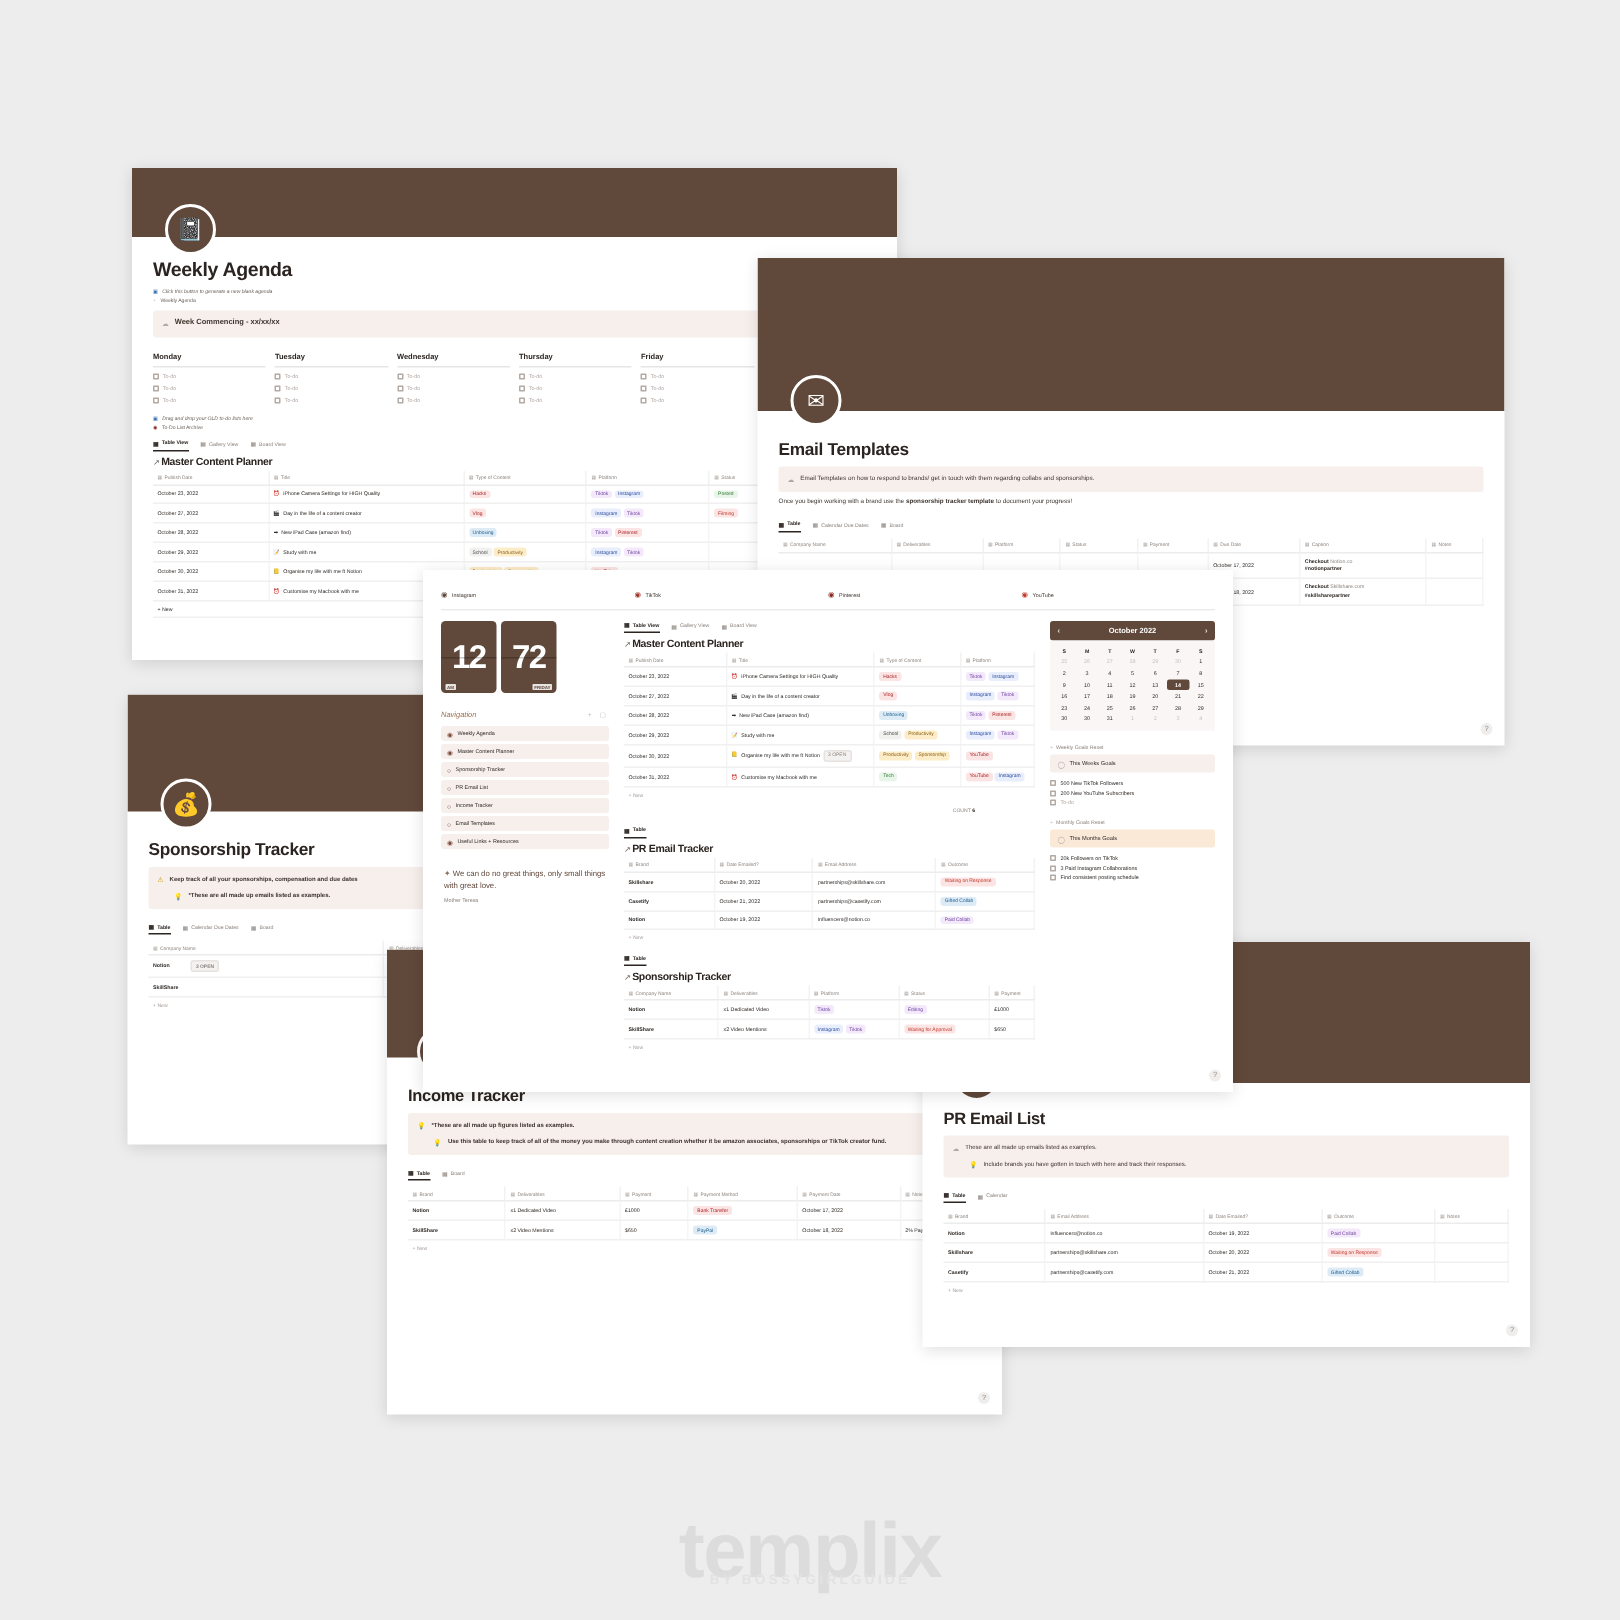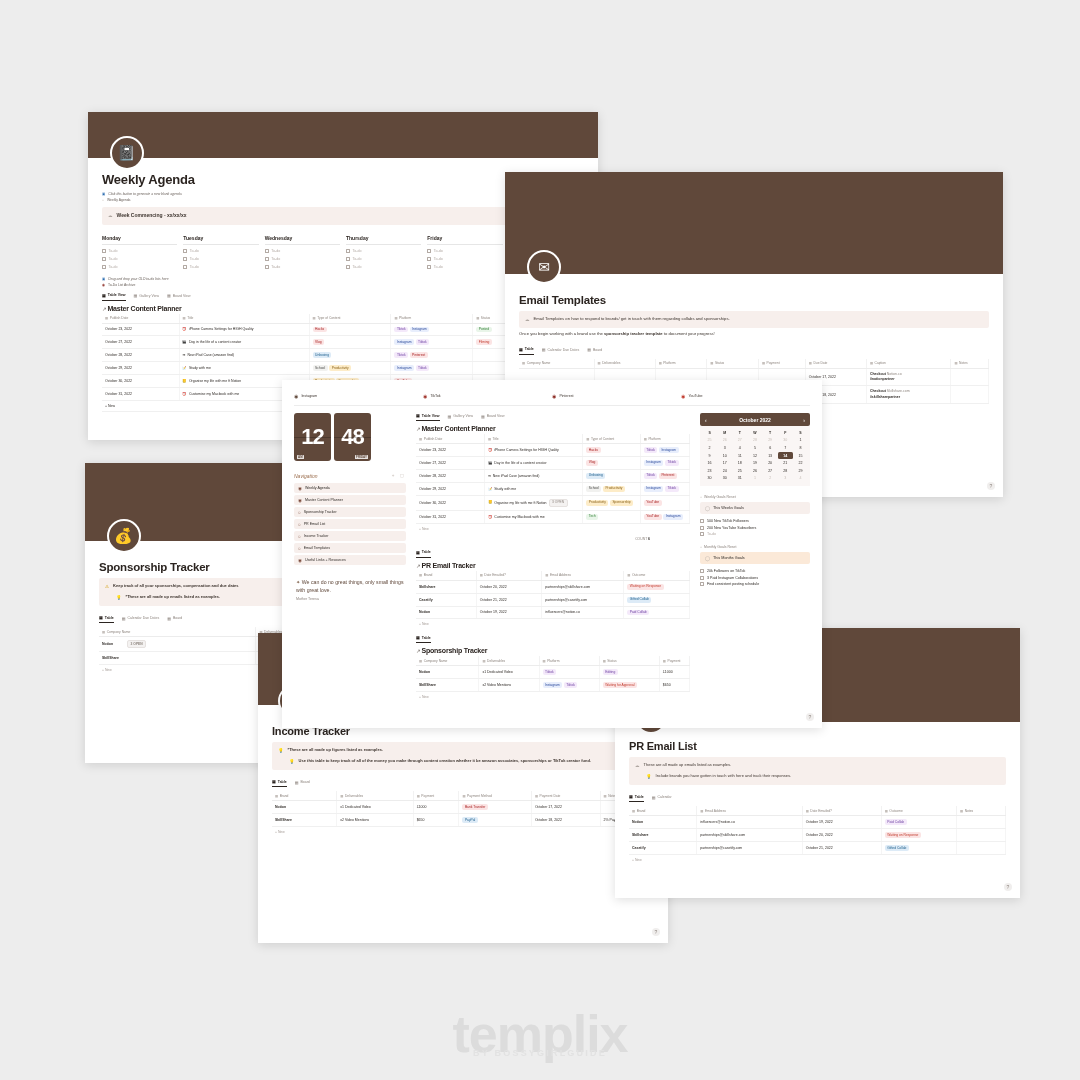--- a/index.html
+++ b/index.html
@@ -666,21 +666,21 @@
 
     <div class="colgrid">
 
       <div style="width:112px; flex:0 0 112px;">
         <div class="flipclock">
           <div class="flipbox">
             <span class="num">12</span>
             <span class="lbl l">AM</span>
           </div>
           <div class="flipbox">
-            <span class="num">48</span>
+            <span class="num">72</span>
             <span class="lbl r">FRIDAY</span>
           </div>
         </div>
         <div class="navhead">
           <span>Navigation</span>
           <span class="tools">+ ▢</span>
         </div>
         <div class="navlist" id="nav-list">
             <div class="navitem">
        <span class="ni" style="color:#7a4a3a">◉</span>

